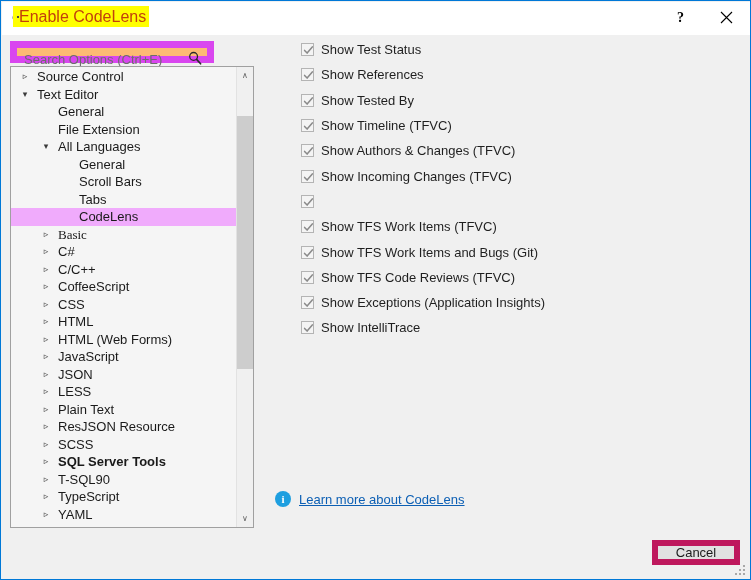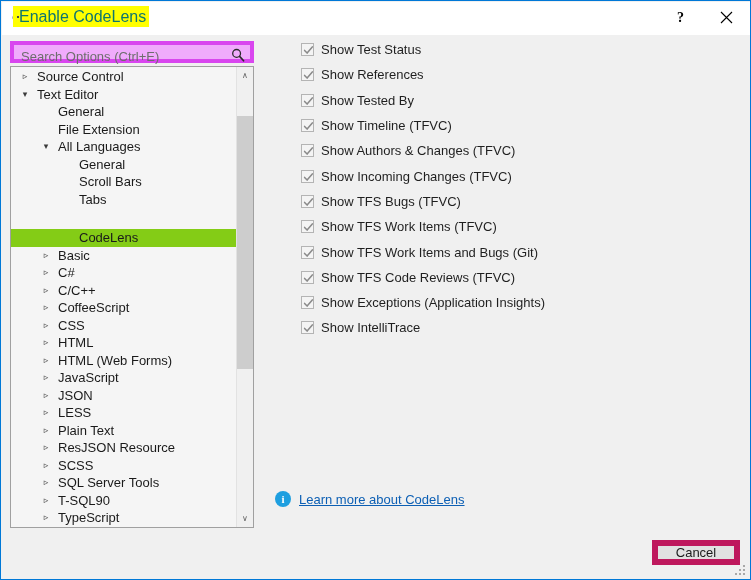--- a/index.html
+++ b/index.html
@@ -53,23 +53,23 @@
     font-family: "Liberation Serif", serif;
     font-weight: bold;
     line-height: 1;
   }
   .glyph-close svg { display: block; }
 
   
   .search-wrap {
     position: absolute;
     left: 9px; top: 40px;
-    width: 244px; height: 22px;
-    background: #f0abfc;
-    border: 4px solid #d946ef;
+    width: 204px; height: 22px;
+    background: #fdba74;
+    border: 7px solid #d946ef;
     box-sizing: border-box;
   }
   .search-input {
     position: absolute;
     left: 5px; top: 2px;
     width: 205px; height: 17px;
     border: none; outline: none;
     background: transparent;
     font-family: "Liberation Sans", sans-serif;
     font-size: 13px;
@@ -100,21 +100,21 @@
   }
   .tree-item {
     position: relative;
     height: 17.5px;
     line-height: 17.5px;
     font-size: 13px;
     color: #1a1a1a;
     white-space: nowrap;
     cursor: default;
   }
-  .tree-item.selected { background: #84cc16; margin-top: 21px; }
+  .tree-item.selected { background: #f0abfc; }
   .tree-item .arrow {
     position: absolute;
     top: 0;
     width: 12px;
     text-align: center;
     font-size: 9px;
     color: #3a3a3a;
     line-height: 17.5px;
   }
   .tree-item .tlabel { position: absolute; top: 0; }
@@ -178,21 +178,21 @@
     background: #ffff00;
     padding: 1px 3px 1px 4px;
     display: flex;
     align-items: center;
     cursor: default;
   }
   .cb-master .box {
     background: #ffffff;
     border: 1.5px solid #4a4a4a;
   }
-  .cb-master .lbl { color: #0f766e; }
+  .cb-master .lbl { color: #c2410c; }
 
   
   .cb-child {
     margin-left: 38px;
     cursor: default;
   }
   .cb-child .box {
     background: #f4f4f4;
     border: 1px solid #b4b4b4;
   }
@@ -322,21 +322,21 @@
           <span class="tlabel" style="left: 68px;">Scroll Bars</span>
         </div>
         <div class="tree-item">
           <span class="tlabel" style="left: 68px;">Tabs</span>
         </div>
         <div class="tree-item selected">
           <span class="tlabel" style="left: 68px;">CodeLens</span>
         </div>
         <div class="tree-item">
           <span class="arrow" style="left: 29px;">▹</span>
-          <span class="tlabel" style="left: 47px;">Basic</span>
+          <span class="tlabel" style="left: 47px; font-family: Liberation Serif, serif;">Basic</span>
         </div>
         <div class="tree-item">
           <span class="arrow" style="left: 29px;">▹</span>
           <span class="tlabel" style="left: 47px;">C#</span>
         </div>
         <div class="tree-item">
           <span class="arrow" style="left: 29px;">▹</span>
           <span class="tlabel" style="left: 47px;">C/C++</span>
         </div>
         <div class="tree-item">
@@ -374,21 +374,21 @@
         <div class="tree-item">
           <span class="arrow" style="left: 29px;">▹</span>
           <span class="tlabel" style="left: 47px;">ResJSON Resource</span>
         </div>
         <div class="tree-item">
           <span class="arrow" style="left: 29px;">▹</span>
           <span class="tlabel" style="left: 47px;">SCSS</span>
         </div>
         <div class="tree-item">
           <span class="arrow" style="left: 29px;">▹</span>
-          <span class="tlabel" style="left: 47px;">SQL Server Tools</span>
+          <span class="tlabel" style="left: 47px; font-weight: bold;">SQL Server Tools</span>
         </div>
         <div class="tree-item">
           <span class="arrow" style="left: 29px;">▹</span>
           <span class="tlabel" style="left: 47px;">T-SQL90</span>
         </div>
         <div class="tree-item">
           <span class="arrow" style="left: 29px;">▹</span>
           <span class="tlabel" style="left: 47px;">TypeScript</span>
         </div>
         <div class="tree-item">
@@ -453,21 +453,20 @@
             </svg>
           </span>
           <span class="lbl">Show Incoming Changes (TFVC)</span>
         </label>
         <label class="cb-row cb-child">
           <span class="box">
             <svg width="11" height="11" viewBox="0 0 11 11">
               <path d="M1.6,5.4 L4.1,8.1 L9.3,1.9" stroke="#8a8a8a" stroke-width="1.5" fill="none" stroke-linecap="round" stroke-linejoin="round"></path>
             </svg>
           </span>
-          <span class="lbl">Show TFS Bugs (TFVC)</span>
         </label>
         <label class="cb-row cb-child">
           <span class="box">
             <svg width="11" height="11" viewBox="0 0 11 11">
               <path d="M1.6,5.4 L4.1,8.1 L9.3,1.9" stroke="#8a8a8a" stroke-width="1.5" fill="none" stroke-linecap="round" stroke-linejoin="round"></path>
             </svg>
           </span>
           <span class="lbl">Show TFS Work Items (TFVC)</span>
         </label>
         <label class="cb-row cb-child">

